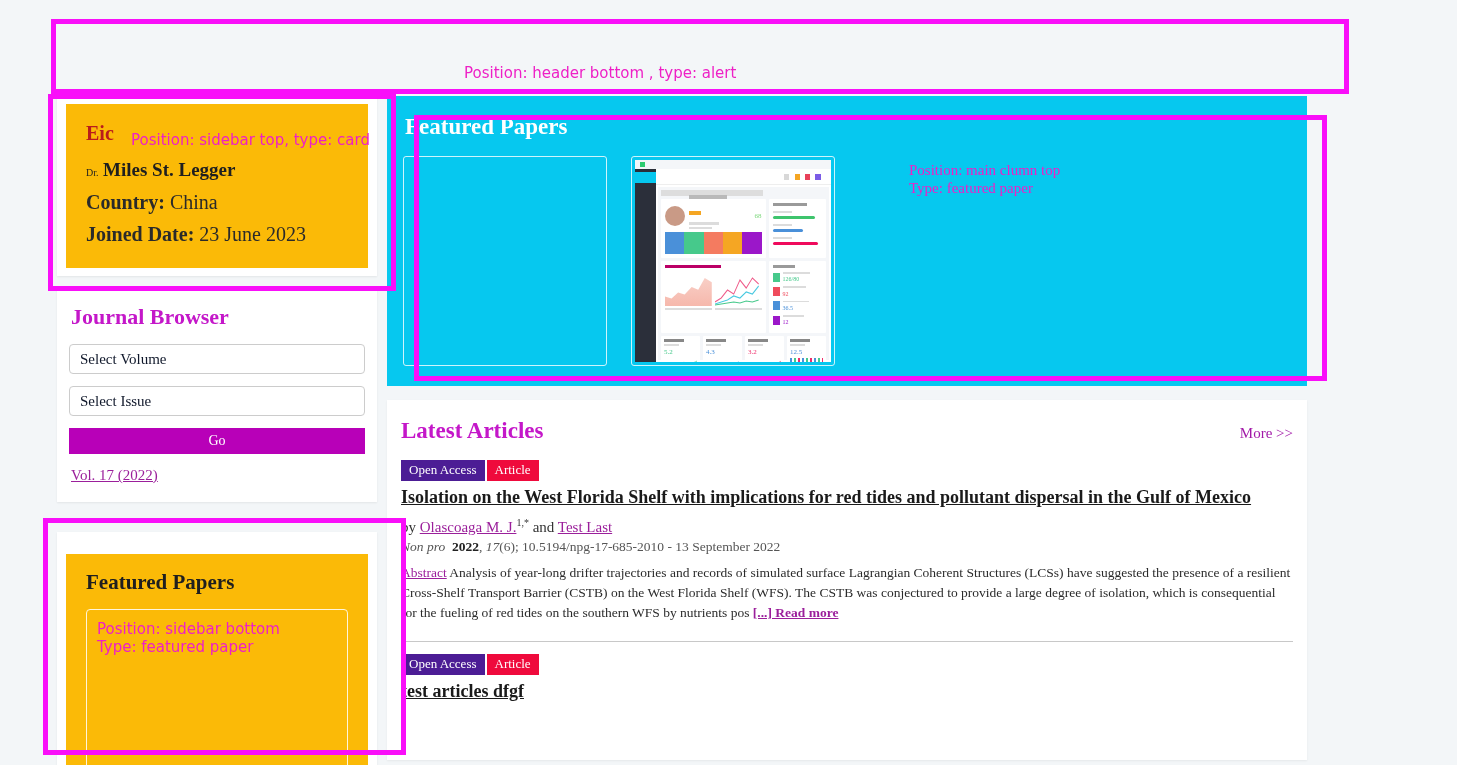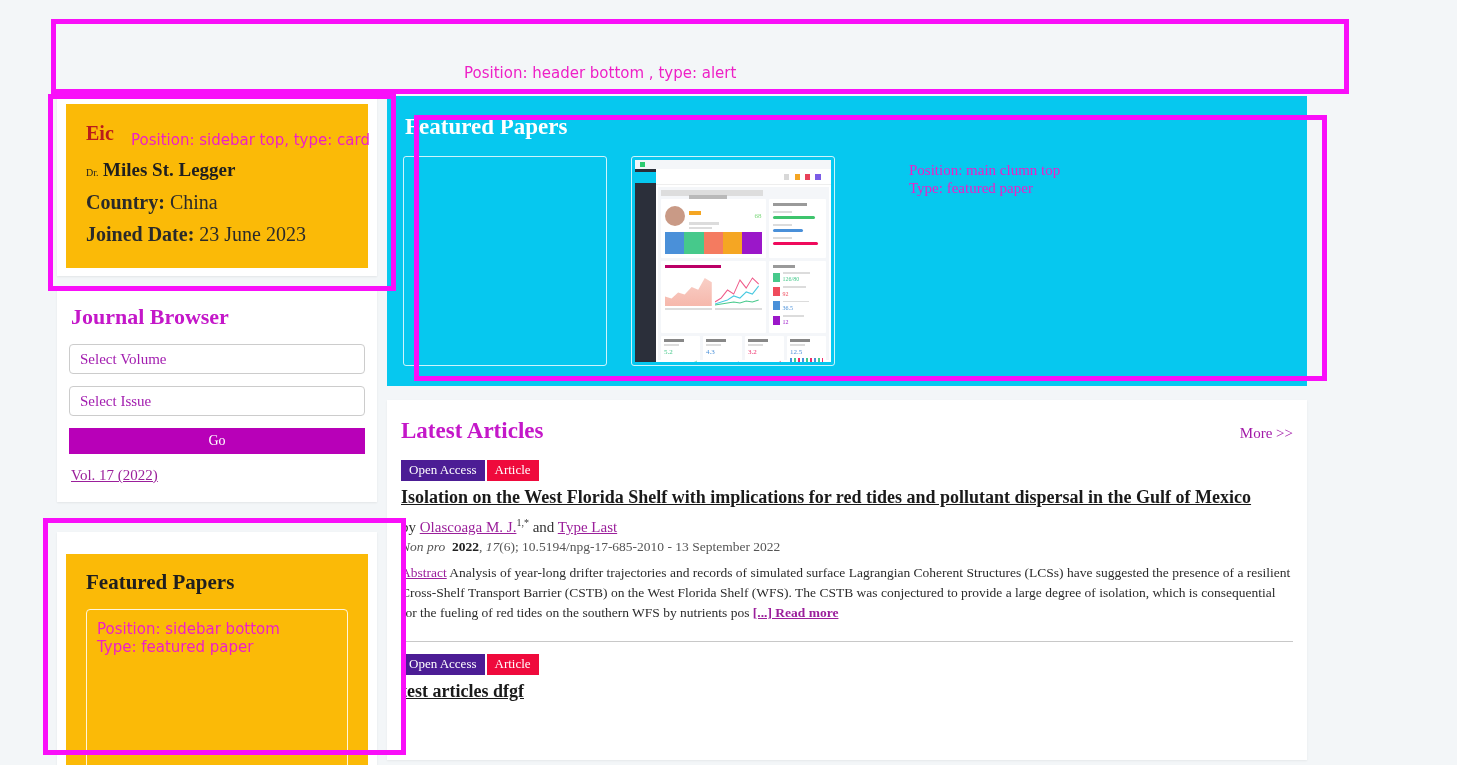--- a/index.html
+++ b/index.html
@@ -69,21 +69,21 @@
   .jb-title {
     font-size: 22px; color: #c417c9;
     font-weight: bold; margin: 6px 0 14px 2px;
   }
   .select-box {
     width: 100%; height: 30px;
     border: 1px solid #ccc; border-radius: 4px;
     background: #fff;
     display: flex; align-items: center;
     padding-left: 10px;
-    font-size: 15px; color: #a21caf;
+    font-size: 15px; color: #0f172a;
     margin-bottom: 12px;
   }
   .go-btn {
     width: 100%; height: 26px;
     background: #b800b8;
     color: #fff; font-size: 14px;
     display: flex; align-items: center; justify-content: center;
     border: none; cursor: pointer;
     font-family: "Liberation Serif", serif;
   }
@@ -427,21 +427,21 @@
       <div class="latest-head">
         <div class="latest-title">Latest Articles</div>
         <div class="more-link">More &gt;&gt;</div>
       </div>
 
       <div>
         <div class="badges">
           <span class="badge oa">Open Access</span><span class="badge art">Article</span>
         </div>
         <div class="art-title">Isolation on the West Florida Shelf with implications for red tides and pollutant dispersal in the Gulf of Mexico</div>
-        <div class="art-by"><span>by </span><a>Olascoaga M. J.</a><sup>1,*</sup><span> and </span><a>Type Last</a></div>
+        <div class="art-by"><span>by </span><a>Olascoaga M. J.</a><sup>1,*</sup><span> and </span><a>Test Last</a></div>
         <div class="art-cite"><span class="jn">Non pro</span>&nbsp; <b>2022</b>, <i>17</i><span>(6); 10.5194/npg-17-685-2010 - 13 September 2022</span></div>
         <div class="art-abs"><span class="abslabel">Abstract</span><span> Analysis of year-long drifter trajectories and records of simulated surface Lagrangian Coherent Structures (LCSs) have suggested the presence of a resilient Cross-Shelf Transport Barrier (CSTB) on the West Florida Shelf (WFS). The CSTB was conjectured to provide a large degree of isolation, which is consequential for the fueling of red tides on the southern WFS by nutrients pos </span><span class="readmore">[...] Read more</span></div>
       </div>
 
       <div class="divider"></div>
 
       <div>
         <div class="badges">
           <span class="badge oa">Open Access</span><span class="badge art">Article</span>
         </div>

